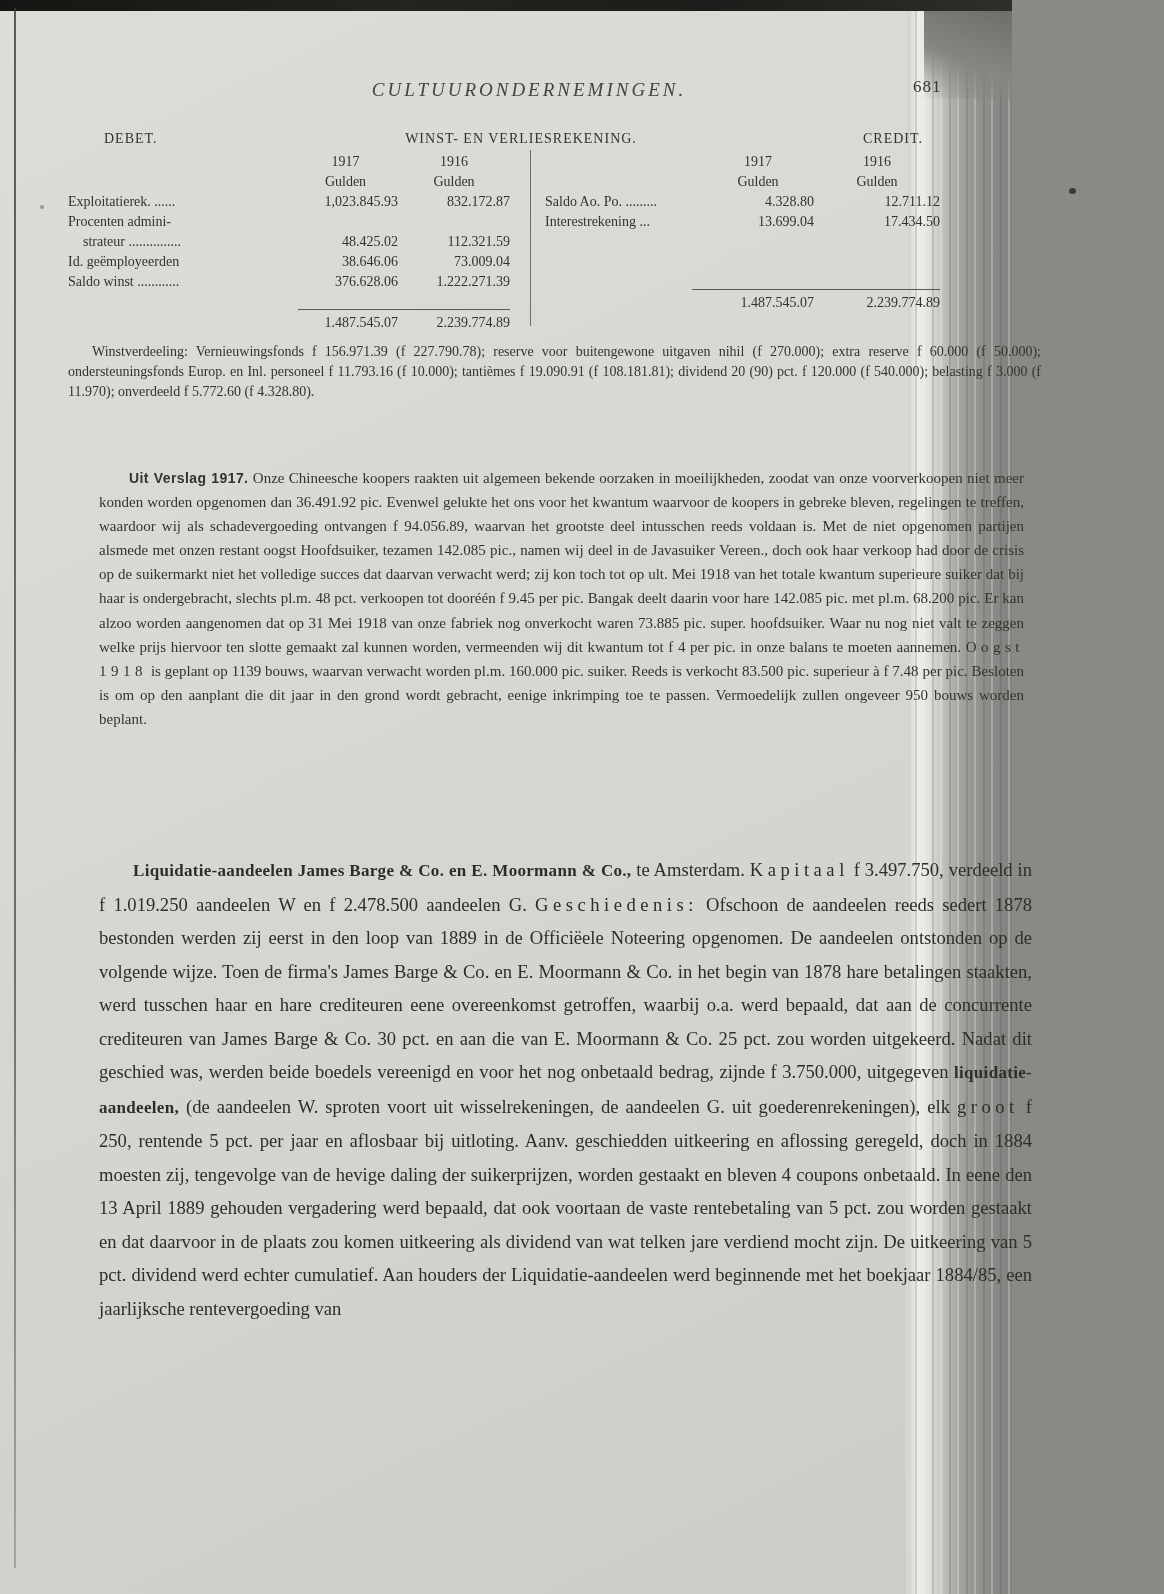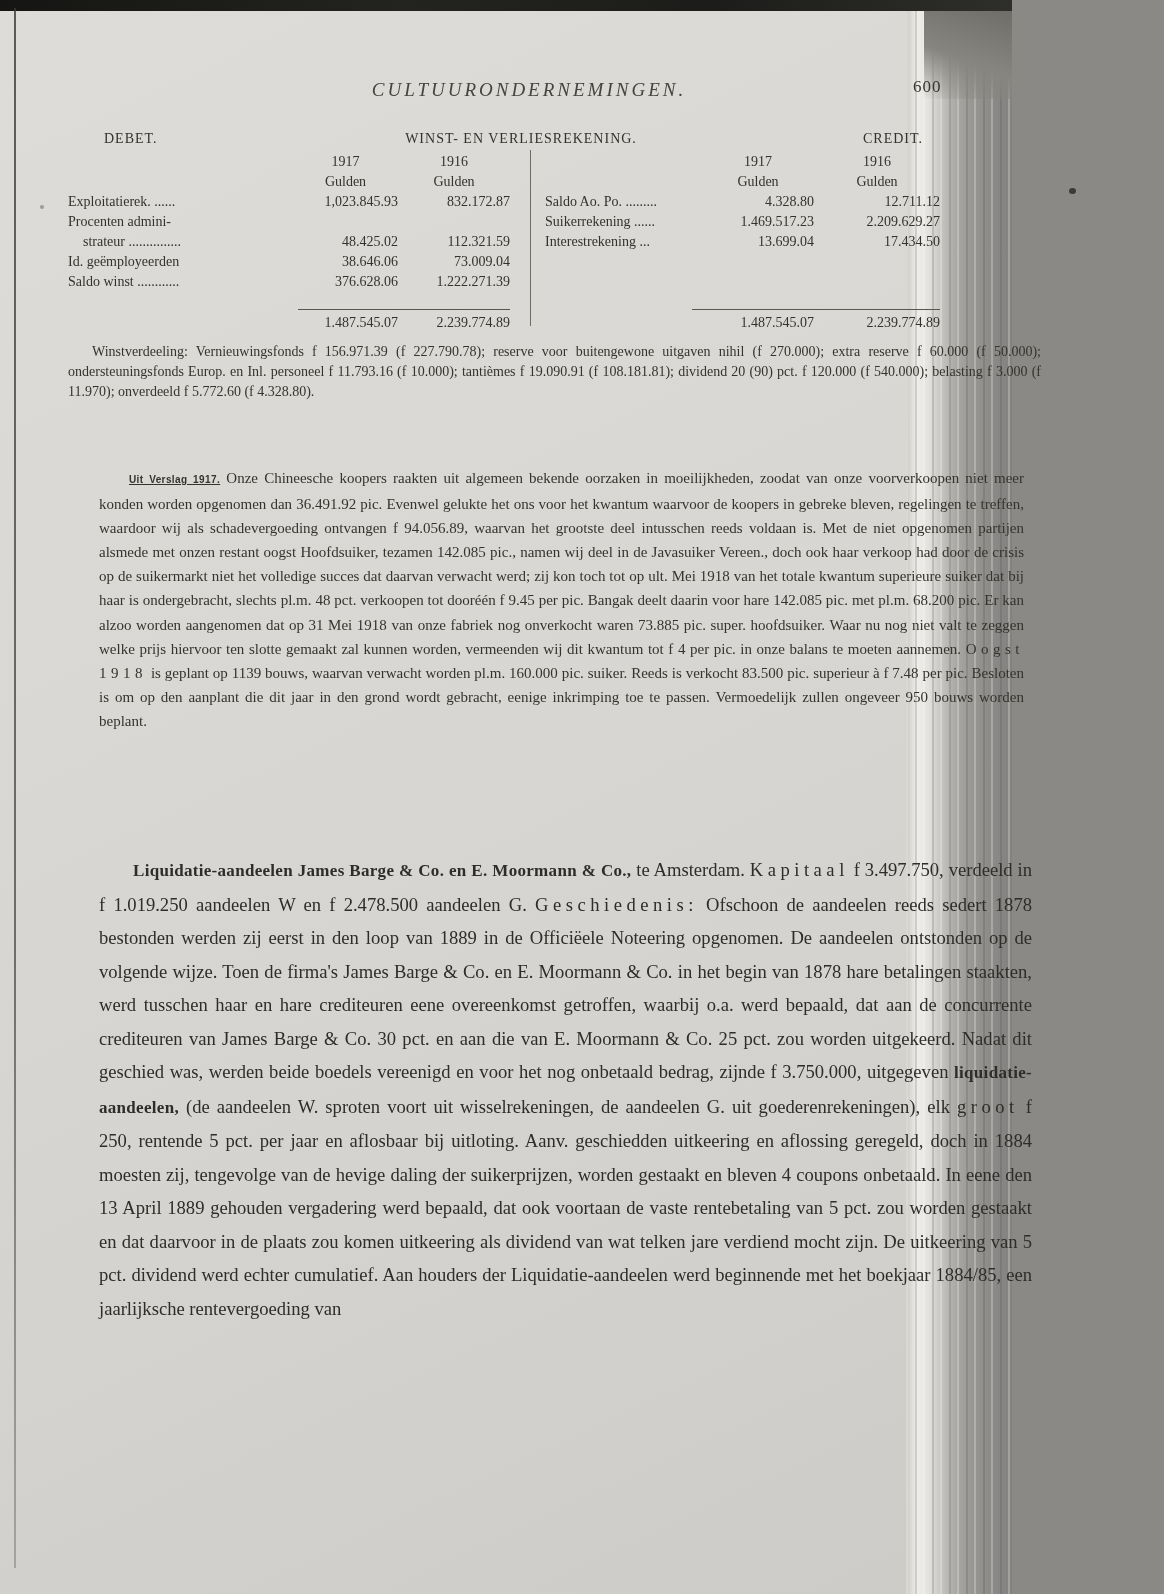--- a/index.html
+++ b/index.html
@@ -53,42 +53,42 @@
   .half-debet .total-rule{width:212px;margin-top:17px;}
   .half-credit .total-rule{width:248px;margin-top:57px;}
   .trow.total{margin-top:3px;}
   .vdivider{position:absolute;left:462px;top:19px;width:1px;height:176px;background:#6d6b64;}
 
   
   p.blk{position:absolute;margin:0;text-align:justify;}
   .p-winst{top:342px;left:68px;width:973px;font-size:14px;line-height:19.8px;text-indent:24px;color:#35332d;}
   .p-verslag{top:466px;left:99px;width:925px;font-size:15px;line-height:24.1px;text-indent:30px;color:#35332d;}
   .p-liq{top:853px;left:99px;width:933px;font-size:18.6px;line-height:33.5px;text-indent:34px;color:#2f2d29;}
-  .lead-bold{font-family:"Liberation Sans","DejaVu Sans",sans-serif;font-weight:bold;font-size:10px;letter-spacing:.4px;text-decoration:underline;}
+  .lead-bold{font-family:"Liberation Sans","DejaVu Sans",sans-serif;font-weight:bold;font-size:14px;letter-spacing:.4px;}
   .big-bold{font-family:Liberation Serif, serif;font-weight:bold;font-size:17px;letter-spacing:.3px;}
   .sp{letter-spacing:4.5px;}
 </style>
 </head>
 <body>
 
 <div class="page">
 
   <div class="topbar"></div>
   <div class="gutter-line"></div>
   <div class="book-edges">
     <div class="streaks"></div>
   </div>
   <div class="edge-top-shadow"></div>
   <div class="speck" style="left:1069px;top:188px;width:7px;height:6px;"></div>
   <div class="speck" style="left:40px;top:205px;width:4px;height:4px;opacity:.4;"></div>
 
   <div class="running-head">
     <span>CULTUURONDERNEMINGEN.</span>
   </div>
-  <div class="page-number">600</div>
+  <div class="page-number">681</div>
 
   <div class="ledger">
     <span class="hdr h-debet">DEBET.</span>
     <span class="hdr h-title">WINST- EN VERLIESREKENING.</span>
     <span class="hdr h-credit">CREDIT.</span>
     <div class="vdivider"></div>
 
     <div class="half half-debet">
       <div class="trow yrow">
         <span class="lab"></span>
@@ -143,25 +143,20 @@
         <span class="lab"></span>
         <span class="c1">Gulden</span>
         <span class="c2">Gulden</span>
       </div>
       <div class="trow">
         <span class="lab">Saldo Ao. Po. .........</span>
         <span class="c1">4.328.80</span>
         <span class="c2">12.711.12</span>
       </div>
       <div class="trow">
-        <span class="lab">Suikerrekening ......</span>
-        <span class="c1">1.469.517.23</span>
-        <span class="c2">2.209.629.27</span>
-      </div>
-      <div class="trow">
         <span class="lab">Interestrekening ...</span>
         <span class="c1">13.699.04</span>
         <span class="c2">17.434.50</span>
       </div>
       <div class="total-rule"></div>
       <div class="trow total">
         <span class="lab"></span>
         <span class="c1">1.487.545.07</span>
         <span class="c2">2.239.774.89</span>
       </div>

